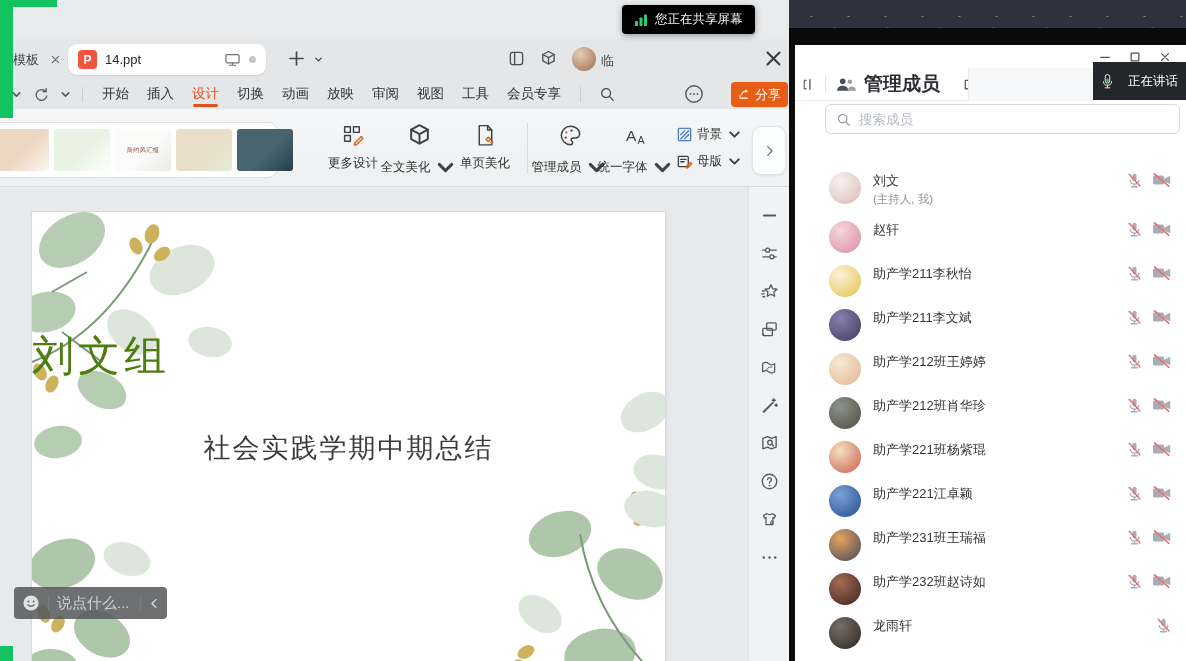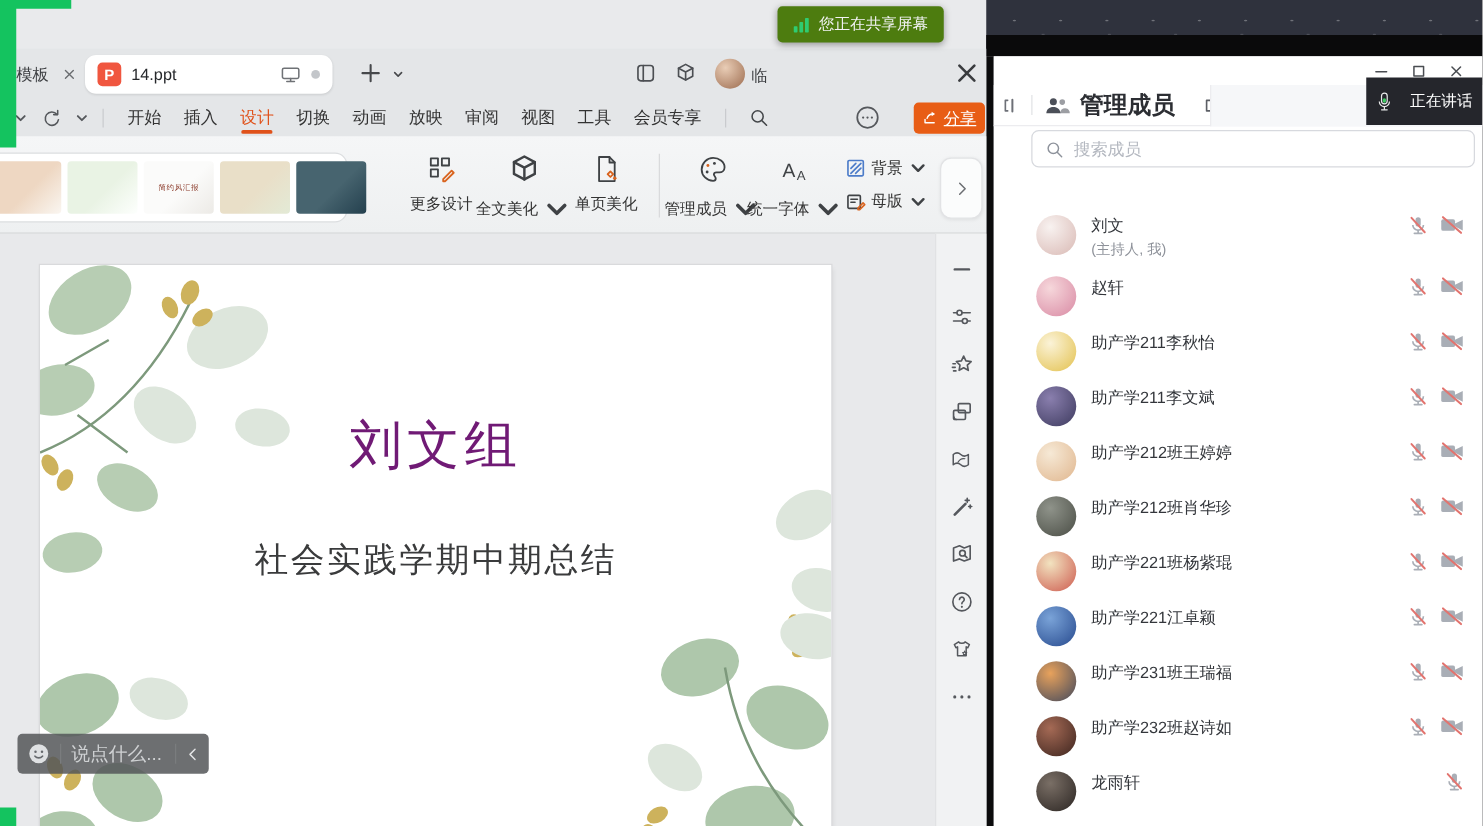--- a/index.html
+++ b/index.html
@@ -25,56 +25,56 @@
   .tab-title{font-size:13px;color:#26282b;flex:1;}
   .monitor-ic{width:17px;height:14px;color:#6f7276;}
   .mod-dot{width:7px;height:7px;border-radius:50%;background:#c3c6ca;}
   .tab-plus{position:absolute;left:287px;top:10px;width:19px;height:19px;color:#46484b;}
   .tab-caret{position:absolute;left:313px;top:15px;width:11px;height:11px;color:#46484b;}
   .tb-right-ic{position:absolute;top:11px;width:17px;height:17px;color:#4c4f53;}
   .tb-avatar{position:absolute;left:572px;top:8px;width:24px;height:24px;border-radius:50%;background:radial-gradient(circle at 35% 30%,#e9cdb6,#9c6b4e);}
   .user-frag{position:absolute;left:601px;top:13px;font-size:13px;color:#3c3e41;}
   .wps-close{position:absolute;left:763px;top:9px;width:21px;height:21px;color:#3a3c3f;}
 
-  #share-pill{position:absolute;left:622px;top:5px;height:29px;background:#4d7c0f;border-radius:4px;display:flex;align-items:center;gap:7px;padding:0 12px;box-shadow:0 2px 6px rgba(0,0,0,.35);z-index:60;}
+  #share-pill{position:absolute;left:622px;top:5px;height:29px;background:#000000;border-radius:4px;display:flex;align-items:center;gap:7px;padding:0 12px;box-shadow:0 2px 6px rgba(0,0,0,.35);z-index:60;}
   #share-pill .ic{width:14px;height:14px;}
   #share-pill span{color:#f2f3f4;font-size:12.5px;white-space:nowrap;}
 
   #menubar{position:absolute;left:0;top:40px;width:100%;height:30px;display:flex;align-items:center;}
   .qa-ic{width:13px;height:13px;color:#55585c;margin-left:10px;}
   .qa-ic.redo{width:16px;height:16px;}
   .mb-divider{width:1px;height:15px;background:#c9cbce;margin:0 10px;}
   #menu-list{display:flex;height:100%;}
   .menu-item{font-size:13.5px;color:#333;padding:0 9px;height:100%;display:flex;align-items:center;position:relative;cursor:default;}
   .menu-item.active{color:#e0521b;}
   .menu-item.active::after{content:"";position:absolute;left:10px;right:10px;bottom:2px;height:3px;border-radius:2px;background:#e0521b;}
   .mb-search{width:16px;height:16px;color:#44474a;margin-left:8px;}
   .more-circle{position:absolute;left:684px;top:5px;width:20px;height:20px;color:#55585c;}
-  .share-btn{position:absolute;left:731px;top:3px;width:57px;height:25px;background:#e85d15;border-radius:4px;color:#fff;font-size:13px;display:flex;align-items:center;justify-content:center;gap:4px;cursor:pointer;text-decoration:underline;}
+  .share-btn{position:absolute;left:731px;top:3px;width:57px;height:25px;background:#e85d15;border-radius:4px;color:#fff;font-size:13px;display:flex;align-items:center;justify-content:center;gap:4px;cursor:pointer;}
   .share-btn .ic{width:13px;height:13px;}
 
   #ribbon{position:absolute;left:0;top:70px;width:100%;height:78px;background:linear-gradient(#f5f6f7,#eef0f1);border-bottom:1px solid #d7d9da;}
   #tpl-box{position:absolute;left:-14px;top:13px;width:292px;height:56px;background:#fff;border:1px solid #dcdee0;border-radius:10px;display:flex;align-items:center;gap:5px;padding:0 6px;}
   .tpl{width:56px;height:42px;border-radius:3px;flex:none;position:relative;overflow:hidden;}
   .tpl-label{position:absolute;inset:0;display:flex;align-items:center;justify-content:center;font-size:6px;color:#8b3a2a;letter-spacing:.5px;}
   #rb-group{position:absolute;left:320px;top:12px;display:flex;align-items:flex-start;}
   .rb-btn{width:66px;display:flex;flex-direction:column;align-items:center;gap:7px;padding-top:2px;cursor:pointer;}
   .rb-btn .ic{width:25px;height:25px;color:#3f4245;}
   .rb-label{font-size:12.5px;color:#333;display:flex;align-items:center;gap:2px;white-space:nowrap;}
   .rb-caret{width:9px;height:9px;color:#555;}
   .rb-divider{width:1px;background:#d9dadc;margin:2px 9px 0;height:51px;}
   #stack-group{position:absolute;left:676px;top:17px;display:flex;flex-direction:column;gap:10px;}
   .stack-btn{display:flex;align-items:center;gap:4px;font-size:12.5px;color:#333;cursor:pointer;}
   .stack-btn .ic{width:17px;height:17px;color:#3f4245;}
   #expand-btn{position:absolute;left:752px;top:17px;width:34px;height:49px;background:#fbfcfc;border:1px solid #e2e3e5;border-radius:9px;box-shadow:0 1px 3px rgba(0,0,0,.07);display:flex;align-items:center;justify-content:center;color:#6b6e72;cursor:pointer;}
   #expand-btn .ic{width:11px;height:14px;}
 
   #docarea{position:absolute;left:0;top:148px;width:100%;height:513px;background:#e8e9eb;}
   #slide{position:absolute;left:32px;top:25px;width:633px;height:477px;background:#fff;box-shadow:0 0 0 1px #d9dadc,1px 2px 4px rgba(0,0,0,.08);overflow:hidden;}
-  .slide-title{position:absolute;left:0;right:0;top:116px;text-align:center;font-size:42px;color:#701a75;font-weight:500;letter-spacing:4px;}
+  .slide-title{position:absolute;left:0;right:0;top:116px;font-size:42px;color:#4d7c0f;font-weight:500;letter-spacing:4px;}
   .slide-sub{position:absolute;left:0;right:0;top:218px;text-align:center;font-size:27px;color:#3a3b3c;letter-spacing:2px;}
   .leaf{position:absolute;}
 
   #side-toolbar{position:absolute;right:0;top:0;width:41px;height:100%;background:#f1f2f3;border-left:1px solid #e1e2e4;display:flex;flex-direction:column;align-items:center;padding-top:19px;gap:19px;}
   .st-ic{width:19px;height:19px;color:#55585d;cursor:pointer;}
 
   #voicebar{position:absolute;left:14px;top:400px;width:153px;height:32px;background:rgba(84,86,88,.85);border-radius:4px;display:flex;align-items:center;padding:0 8px;gap:8px;z-index:20;}
   #voicebar .smiley{width:18px;height:18px;}
   .vb-divider{width:1px;height:16px;background:#7a7c7e;}
   .vb-text{font-size:15px;flex:1;color:#cfd1d3;}

